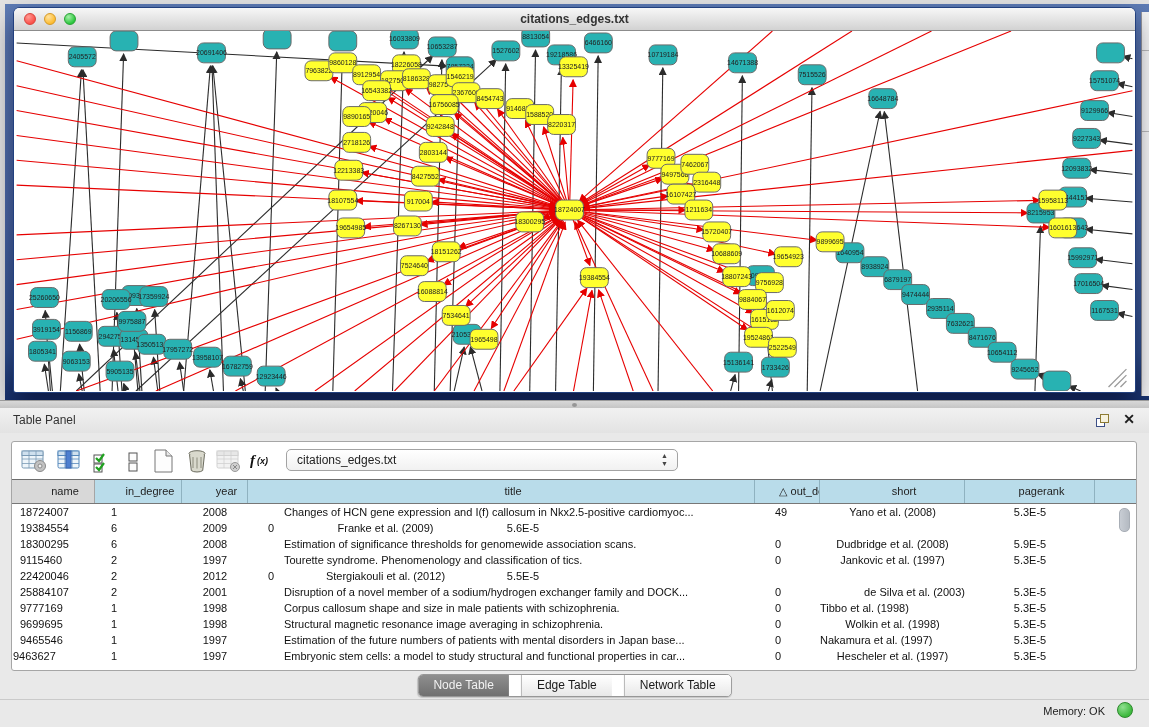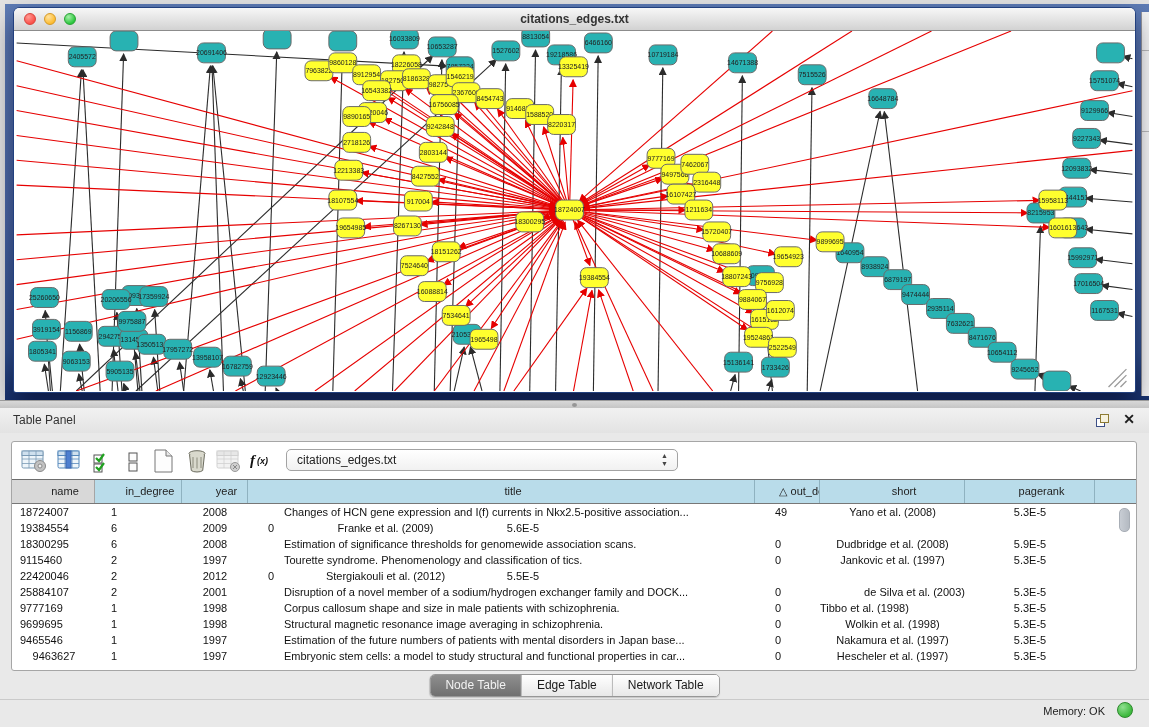--- a/index.html
+++ b/index.html
@@ -47,21 +47,21 @@
   .th{box-sizing:border-box;border-right:1px solid #8fb2c0;font-size:11px;color:#222;
       text-align:center;line-height:22px;overflow:hidden;white-space:nowrap;background:#b9dcea;padding-left:24px;}
   .th.gray{background:#d8d8d8;border-right:1px solid #a5a5a5;}
   .trow{display:flex;height:16px;}
   .td{box-sizing:border-box;font-size:11px;color:#111;line-height:16px;overflow:hidden;white-space:nowrap;}
   .vscroll{position:absolute;right:6px;top:66px;width:9px;height:22px;border-radius:5px;
       background:linear-gradient(90deg,#c8cdd4,#b4bac2);border:1px solid #a8aeb6;}
   
   .tabbar{position:absolute;left:50%;top:241px;transform:translateX(-50%);display:flex;height:21px;
       border:1px solid #979797;border-radius:5px;overflow:hidden;background:#fff;
-      box-shadow:0 1px 1px rgba(0,0,0,.15);}
+      box-shadow:0 1px 1px rgba(0,0,0,.15);gap:12px;}
   .tab{padding:0 15px;font-size:12px;line-height:20px;color:#1a1a1a;background:linear-gradient(#fff,#e8e8e8);
       border-left:1px solid #b5b5b5;}
   .tab:first-child{border-left:none;}
   .tab.active{background:linear-gradient(#8f8f8f,#6f6f6f);color:#f2f2f2;}
   .statusline{position:absolute;left:0;top:266px;width:1149px;border-top:1px solid #cacaca;}
   .memory{position:absolute;right:44px;top:272px;font-size:11px;color:#222;}
   .mem-dot{position:absolute;right:16px;top:269px;width:16px;height:16px;border-radius:50%;
       background:radial-gradient(circle at 35% 30%,#8fe08f,#3cb83c 70%);border:1px solid #2c882c;box-sizing:border-box;}
 </style>
 </head>
@@ -773,21 +773,21 @@
           <div class="th" style="width:507px">title</div>
           <div class="th" style="width:65px">△ out_de...</div>
           <div class="th" style="width:145px">short</div>
           <div class="th" style="width:130px">pagerank</div>
         </div>
       <div id="tbody">
           <div class="trow">
             <div class="td" style="width:83px;text-align:left;padding-left:8px">18724007</div>
             <div class="td" style="width:87px;text-align:left;padding-left:16px">1</div>
             <div class="td" style="width:66px;text-align:center;padding-left:0px">2008</div>
-            <div class="td" style="width:507px;text-align:left;padding-left:36px">Changes of HCN gene expression and I(f) currents in Nkx2.5-positive association...</div>
+            <div class="td" style="width:507px;text-align:left;padding-left:36px">Changes of HCN gene expression and I(f) callosum in Nkx2.5-positive cardiomyoc...</div>
             <div class="td" style="width:65px;text-align:left;padding-left:20px">49</div>
             <div class="td" style="width:145px;text-align:center;padding-left:0px">Yano et al. (2008)</div>
             <div class="td" style="width:130px;text-align:center;padding-left:0px">5.3E-5</div>
           </div>
           <div class="trow">
             <div class="td" style="width:83px;text-align:left;padding-left:8px">19384554</div>
             <div class="td" style="width:87px;text-align:left;padding-left:16px">6</div>
             <div class="td" style="width:66px;text-align:center;padding-left:0px">2009</div>
             <div class="td" style="width:65px;text-align:left;padding-left:20px">0</div>
             <div class="td" style="width:145px;text-align:center;padding-left:0px">Franke et al. (2009)</div>
@@ -845,25 +845,25 @@
             <div class="td" style="width:65px;text-align:left;padding-left:20px">0</div>
             <div class="td" style="width:145px;text-align:center;padding-left:0px">Wolkin et al. (1998)</div>
             <div class="td" style="width:130px;text-align:center;padding-left:0px">5.3E-5</div>
           </div>
           <div class="trow">
             <div class="td" style="width:83px;text-align:left;padding-left:8px">9465546</div>
             <div class="td" style="width:87px;text-align:left;padding-left:16px">1</div>
             <div class="td" style="width:66px;text-align:center;padding-left:0px">1997</div>
             <div class="td" style="width:507px;text-align:left;padding-left:36px">Estimation of the future numbers of patients with mental disorders in Japan base...</div>
             <div class="td" style="width:65px;text-align:left;padding-left:20px">0</div>
-            <div class="td" style="width:145px;text-align:center;padding-left:0px">Nakamura et al. (1997)</div>
+            <div class="td" style="width:145px;padding-left:0px">Nakamura et al. (1997)</div>
             <div class="td" style="width:130px;text-align:center;padding-left:0px">5.3E-5</div>
           </div>
           <div class="trow">
-            <div class="td" style="width:83px;text-align:center;padding-left:1px">9463627</div>
+            <div class="td" style="width:83px;text-align:left;padding-left:1px">9463627</div>
             <div class="td" style="width:87px;text-align:left;padding-left:16px">1</div>
             <div class="td" style="width:66px;text-align:center;padding-left:0px">1997</div>
             <div class="td" style="width:507px;text-align:left;padding-left:36px">Embryonic stem cells: a model to study structural and functional properties in car...</div>
             <div class="td" style="width:65px;text-align:left;padding-left:20px">0</div>
             <div class="td" style="width:145px;text-align:center;padding-left:0px">Hescheler et al. (1997)</div>
             <div class="td" style="width:130px;text-align:center;padding-left:0px">5.3E-5</div>
           </div>
         </div>
       <div class="vscroll"></div>
     </div>

